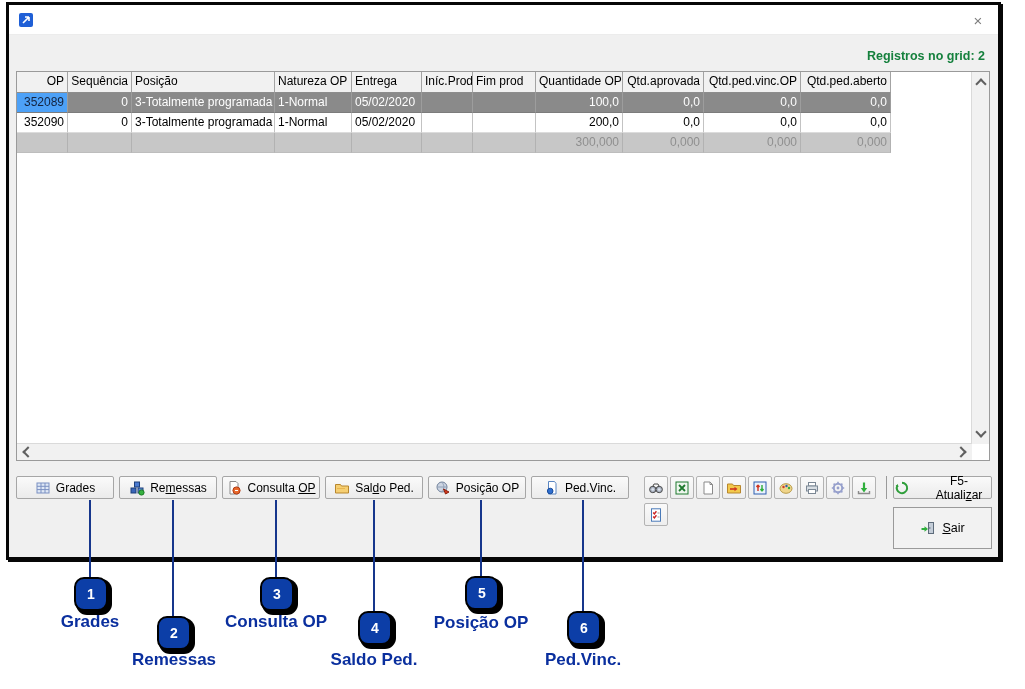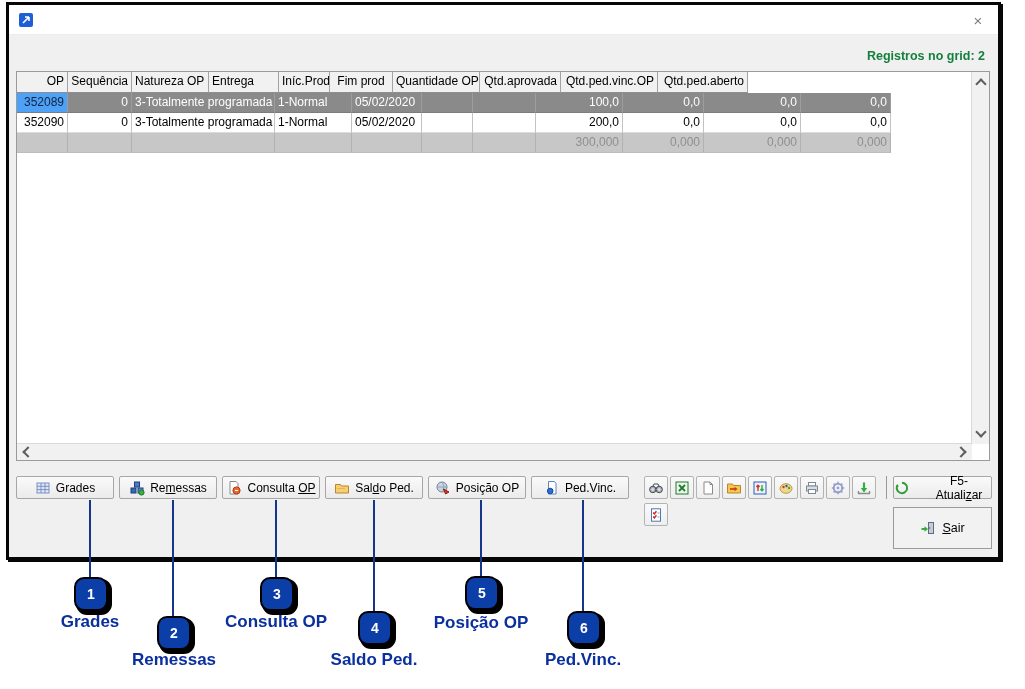--- a/index.html
+++ b/index.html
@@ -76,24 +76,25 @@
     </span>
     <span class="closebtn">×</span>
   </div>
 
   <div class="records">Registros no grid: 2</div>
 
   <div class="grid">
     <div class="ghead" id="ghead">
         <div class="hcell" style="width: 51px; text-align: right;">OP</div>
         <div class="hcell" style="width: 64px; text-align: right;">Sequência</div>
+        <div class="hcell" style="width: 143px; text-align: left;">Posição</div>
         <div class="hcell" style="width: 77px; text-align: left;">Natureza OP</div>
         <div class="hcell" style="width: 70px; text-align: left;">Entrega</div>
         <div class="hcell" style="width: 51px; text-align: left;">Iníc.Prod</div>
-        <div class="hcell" style="width: 63px; text-align: center;">Fim prod</div>
+        <div class="hcell" style="width: 63px; text-align: left;">Fim prod</div>
         <div class="hcell" style="width: 87px; text-align: right;">Quantidade OP</div>
         <div class="hcell" style="width: 81px; text-align: right;">Qtd.aprovada</div>
         <div class="hcell" style="width: 97px; text-align: right;">Qtd.ped.vinc.OP</div>
         <div class="hcell" style="width: 90px; text-align: right;">Qtd.ped.aberto</div>
       </div>
     <div id="grows">
         <div class="grow row-selected" style="top: 21px;">
           <div class="gcell cell-focus" style="width: 51px; text-align: right;">352089</div>
           <div class="gcell" style="width: 64px; text-align: right;">0</div>
           <div class="gcell" style="width: 143px; text-align: left;">3-Totalmente programada</div>

